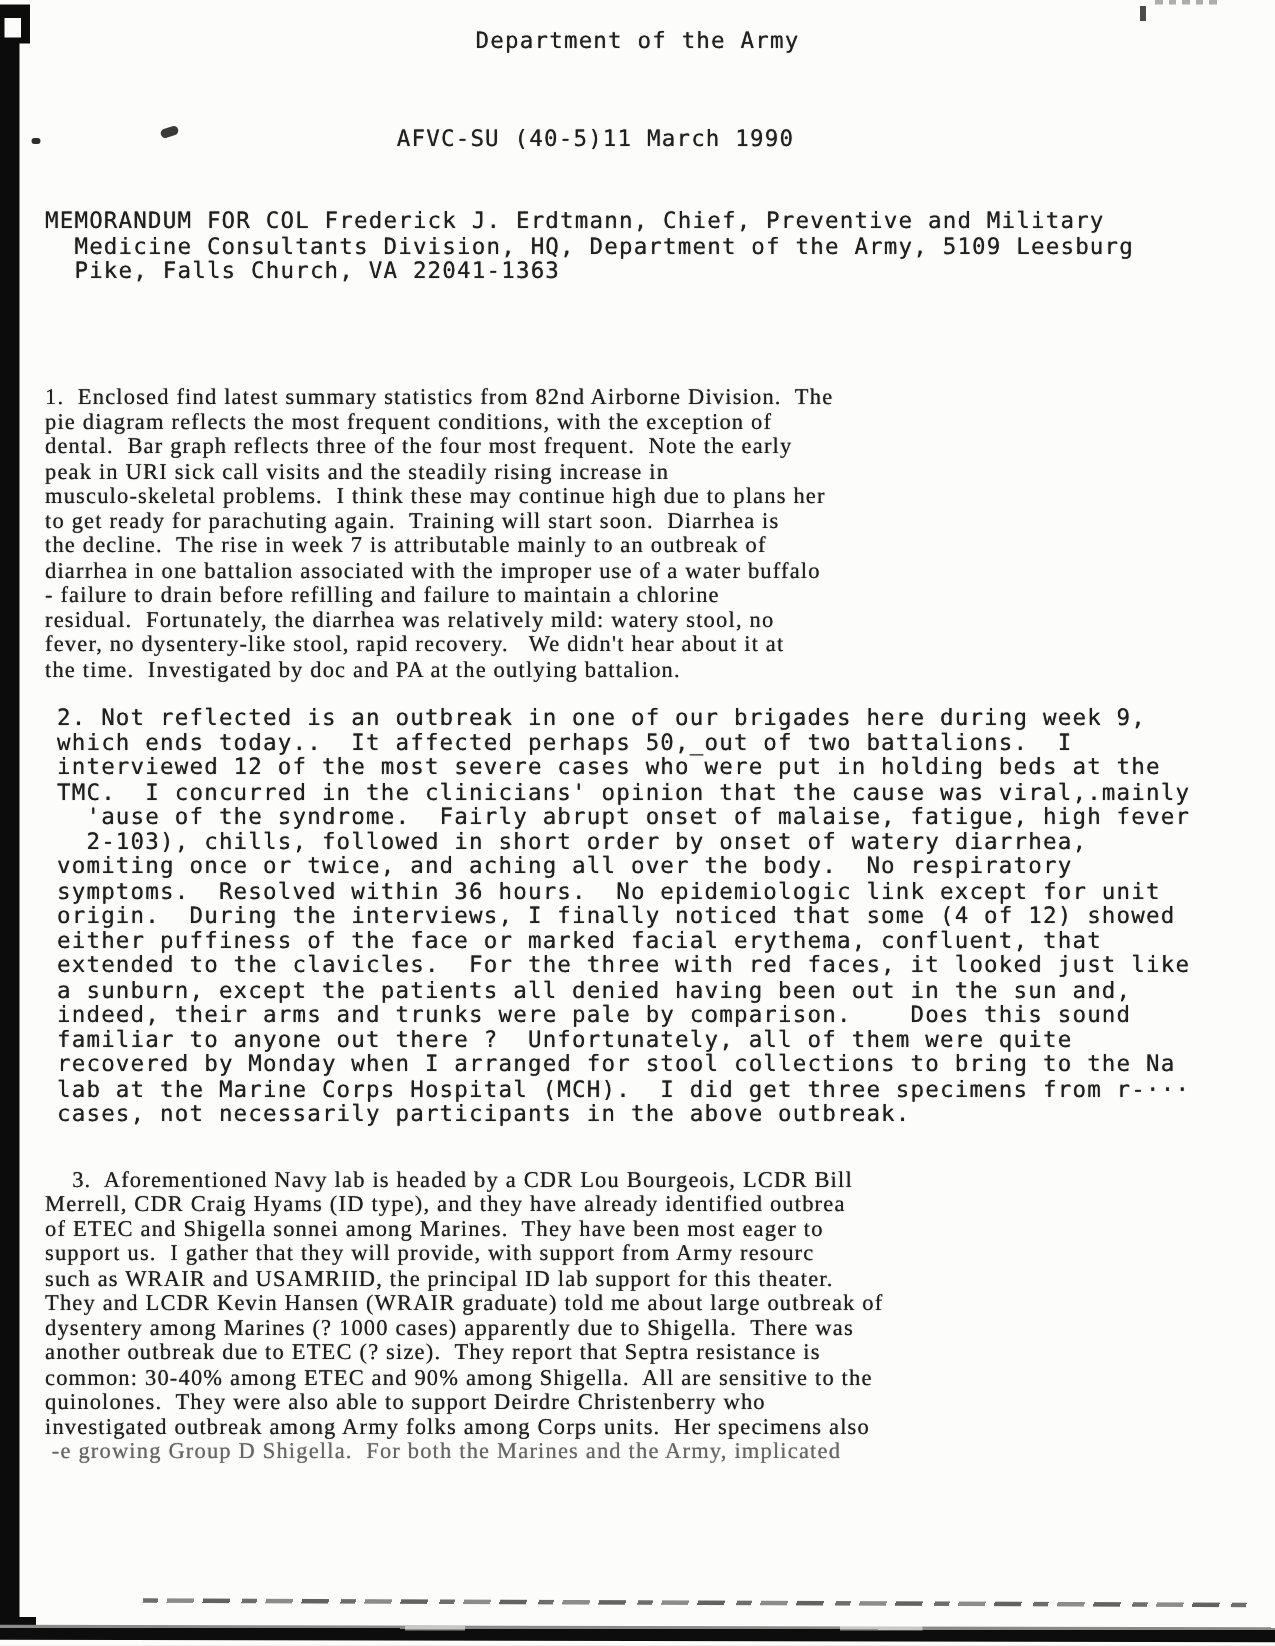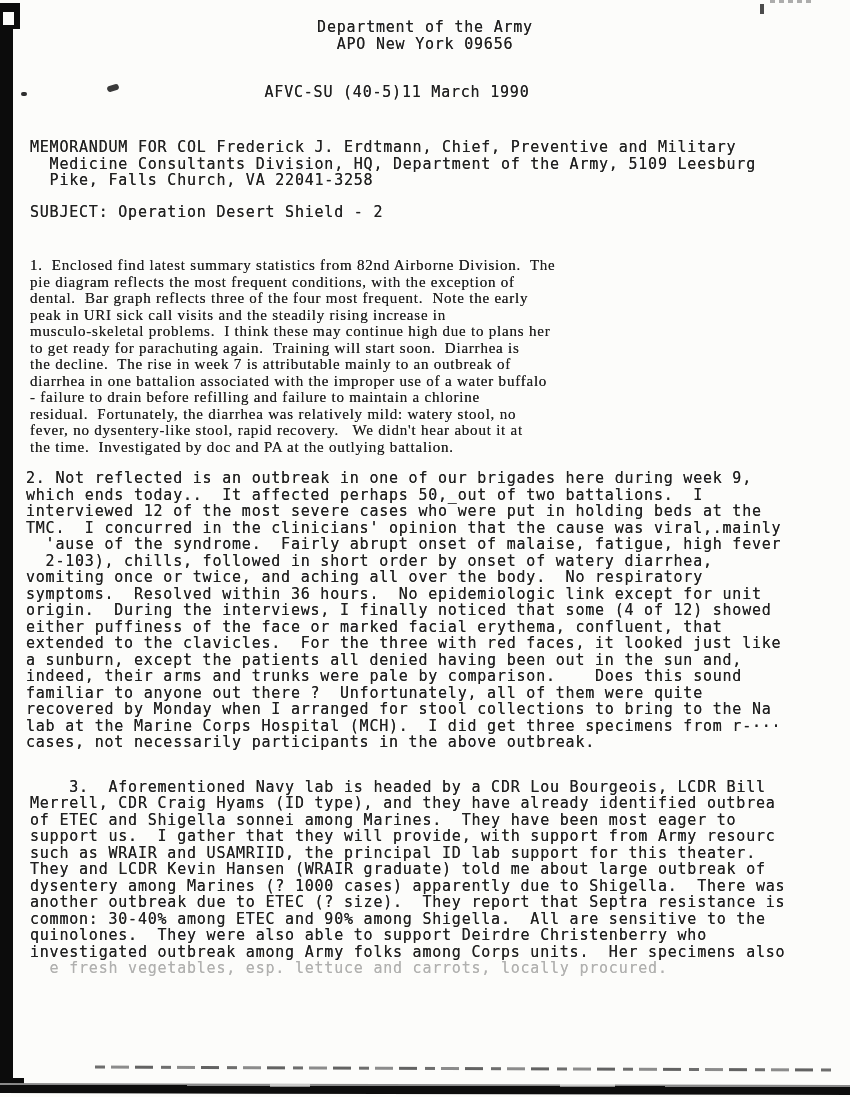--- a/index.html
+++ b/index.html
@@ -95,73 +95,72 @@
   <div class="speck-2"></div>
   <div class="speck-3"></div>
   <div class="speck-4"></div>
   <div class="fold-line"></div>
   <div class="bottom-band"></div>
   <div class="bottom-band-gap1"></div>
   <div class="bottom-band-gap2"></div>
 
   <div class="letterhead">
     <div>Department of the Army</div>
-    <div>APO New York 09656</div>
   </div>
 
   <div class="ref-row">
     <span>AFVC-SU (40-5)</span>
     <span>11 March 1990</span>
   </div>
 
   <div class="pre" style="top:139px; left:30px;">MEMORANDUM FOR COL Frederick J. Erdtmann, Chief, Preventive and Military
   Medicine Consultants Division, HQ, Department of the Army, 5109 Leesburg
-  Pike, Falls Church, VA 22041-3258</div>
+  Pike, Falls Church, VA 22041-1363</div>
 
-  <div class="pre" style="top:204px; left:30px;">SUBJECT: Operation Desert Shield - 2</div>
 
   <div class="pre" style="top:257px; left:30px;font-family:Liberation Serif, serif;">1.  Enclosed find latest summary statistics from 82nd Airborne Division.  The
 pie diagram reflects the most frequent conditions, with the exception of
 dental.  Bar graph reflects three of the four most frequent.  Note the early
 peak in URI sick call visits and the steadily rising increase in
 musculo-skeletal problems.  I think these may continue high due to plans her
 to get ready for parachuting again.  Training will start soon.  Diarrhea is
 the decline.  The rise in week 7 is attributable mainly to an outbreak of
 diarrhea in one battalion associated with the improper use of a water buffalo
 - failure to drain before refilling and failure to maintain a chlorine
 residual.  Fortunately, the diarrhea was relatively mild: watery stool, no
 fever, no dysentery-like stool, rapid recovery.   We didn't hear about it at
 the time.  Investigated by doc and PA at the outlying battalion.</div>
 
-  <div class="pre" style="top:470px; left:26px;">2. Not reflected is an outbreak in one of our brigades here during week 9,
+  <div class="pre" style="top:470px; left:38px;">2. Not reflected is an outbreak in one of our brigades here during week 9,
 which ends today..  It affected perhaps 50,_out of two battalions.  I
 interviewed 12 of the most severe cases who were put in holding beds at the
 TMC.  I concurred in the clinicians' opinion that the cause was viral,.mainly
   'ause of the syndrome.  Fairly abrupt onset of malaise, fatigue, high fever
   2-103), chills, followed in short order by onset of watery diarrhea,
 vomiting once or twice, and aching all over the body.  No respiratory
 symptoms.  Resolved within 36 hours.  No epidemiologic link except for unit
 origin.  During the interviews, I finally noticed that some (4 of 12) showed
 either puffiness of the face or marked facial erythema, confluent, that
 extended to the clavicles.  For the three with red faces, it looked just like
 a sunburn, except the patients all denied having been out in the sun and,
 indeed, their arms and trunks were pale by comparison.    Does this sound
 familiar to anyone out there ?  Unfortunately, all of them were quite
 recovered by Monday when I arranged for stool collections to bring to the Na
 lab at the Marine Corps Hospital (MCH).  I did get three specimens from r-···
 cases, not necessarily participants in the above outbreak.</div>
 
-  <div class="pre" style="top:762px; left:30px;">
+  <div class="pre" style="top:762px; left:30px;font-family:Liberation Serif, serif;">
     <span>3.  Aforementioned Navy lab is headed by a CDR Lou Bourgeois, LCDR Bill
 Merrell, CDR Craig Hyams (ID type), and they have already identified outbrea
 of ETEC and Shigella sonnei among Marines.  They have been most eager to
 support us.  I gather that they will provide, with support from Army resourc
 such as WRAIR and USAMRIID, the principal ID lab support for this theater.
 They and LCDR Kevin Hansen (WRAIR graduate) told me about large outbreak of
 dysentery among Marines (? 1000 cases) apparently due to Shigella.  There was
 another outbreak due to ETEC (? size).  They report that Septra resistance is
 common: 30-40% among ETEC and 90% among Shigella.  All are sensitive to the
 quinolones.  They were also able to support Deirdre Christenberry who
 investigated outbreak among Army folks among Corps units.  Her specimens also
-</span><span class="very-faded">  e fresh vegetables, esp. lettuce and carrots, locally procured.</span>
+</span><span class="semi-faded"> -e growing Group D Shigella.  For both the Marines and the Army, implicated
+</span>
   </div>
 
 </div>
 
 </body></html>

